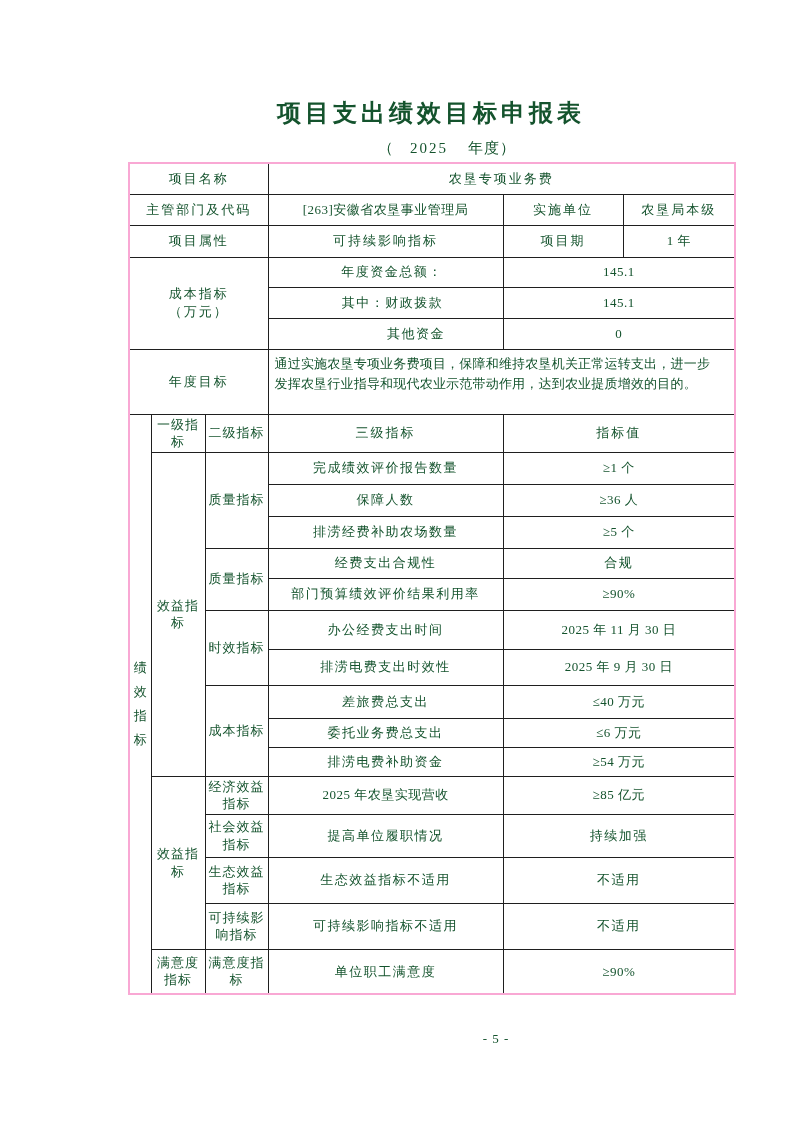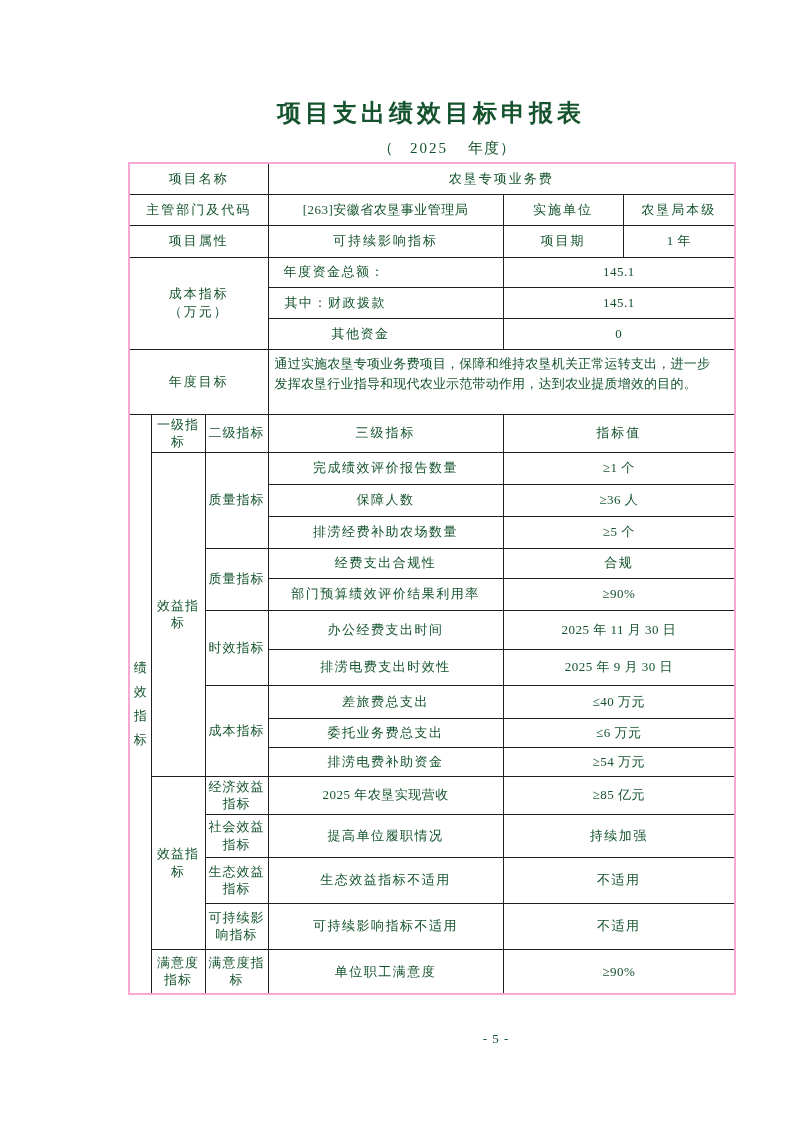--- a/index.html
+++ b/index.html
@@ -58,21 +58,21 @@
   }
   .decl td.lbl { letter-spacing: 2px; }
   .decl td.wrap { word-break: break-all; letter-spacing: 1px; padding: 1px 2px; }
   .decl td.side {
     word-break: break-all;
     letter-spacing: 0;
     line-height: 1.85;
     padding: 4px 3px;
     font-size: 13px;
   }
-  .decl td.fund-name { text-align: left; letter-spacing: 1.5px; margin-top: 32px; }
+  .decl td.fund-name { text-align: center; letter-spacing: 1.5px; margin-top: 32px; }
   .decl td.fund-name-0 { padding-left: 15px; }
   .decl td.fund-name-1 { padding-left: 16px; }
   .decl td.fund-name-2 { padding-left: 63px; }
   .decl td.num { letter-spacing: 0.5px; }
   .decl td.goal-text {
     text-align: left;
     vertical-align: top;
     padding: 4px 15px 2px 6px;
     letter-spacing: 0.2px;
     line-height: 1.55;

